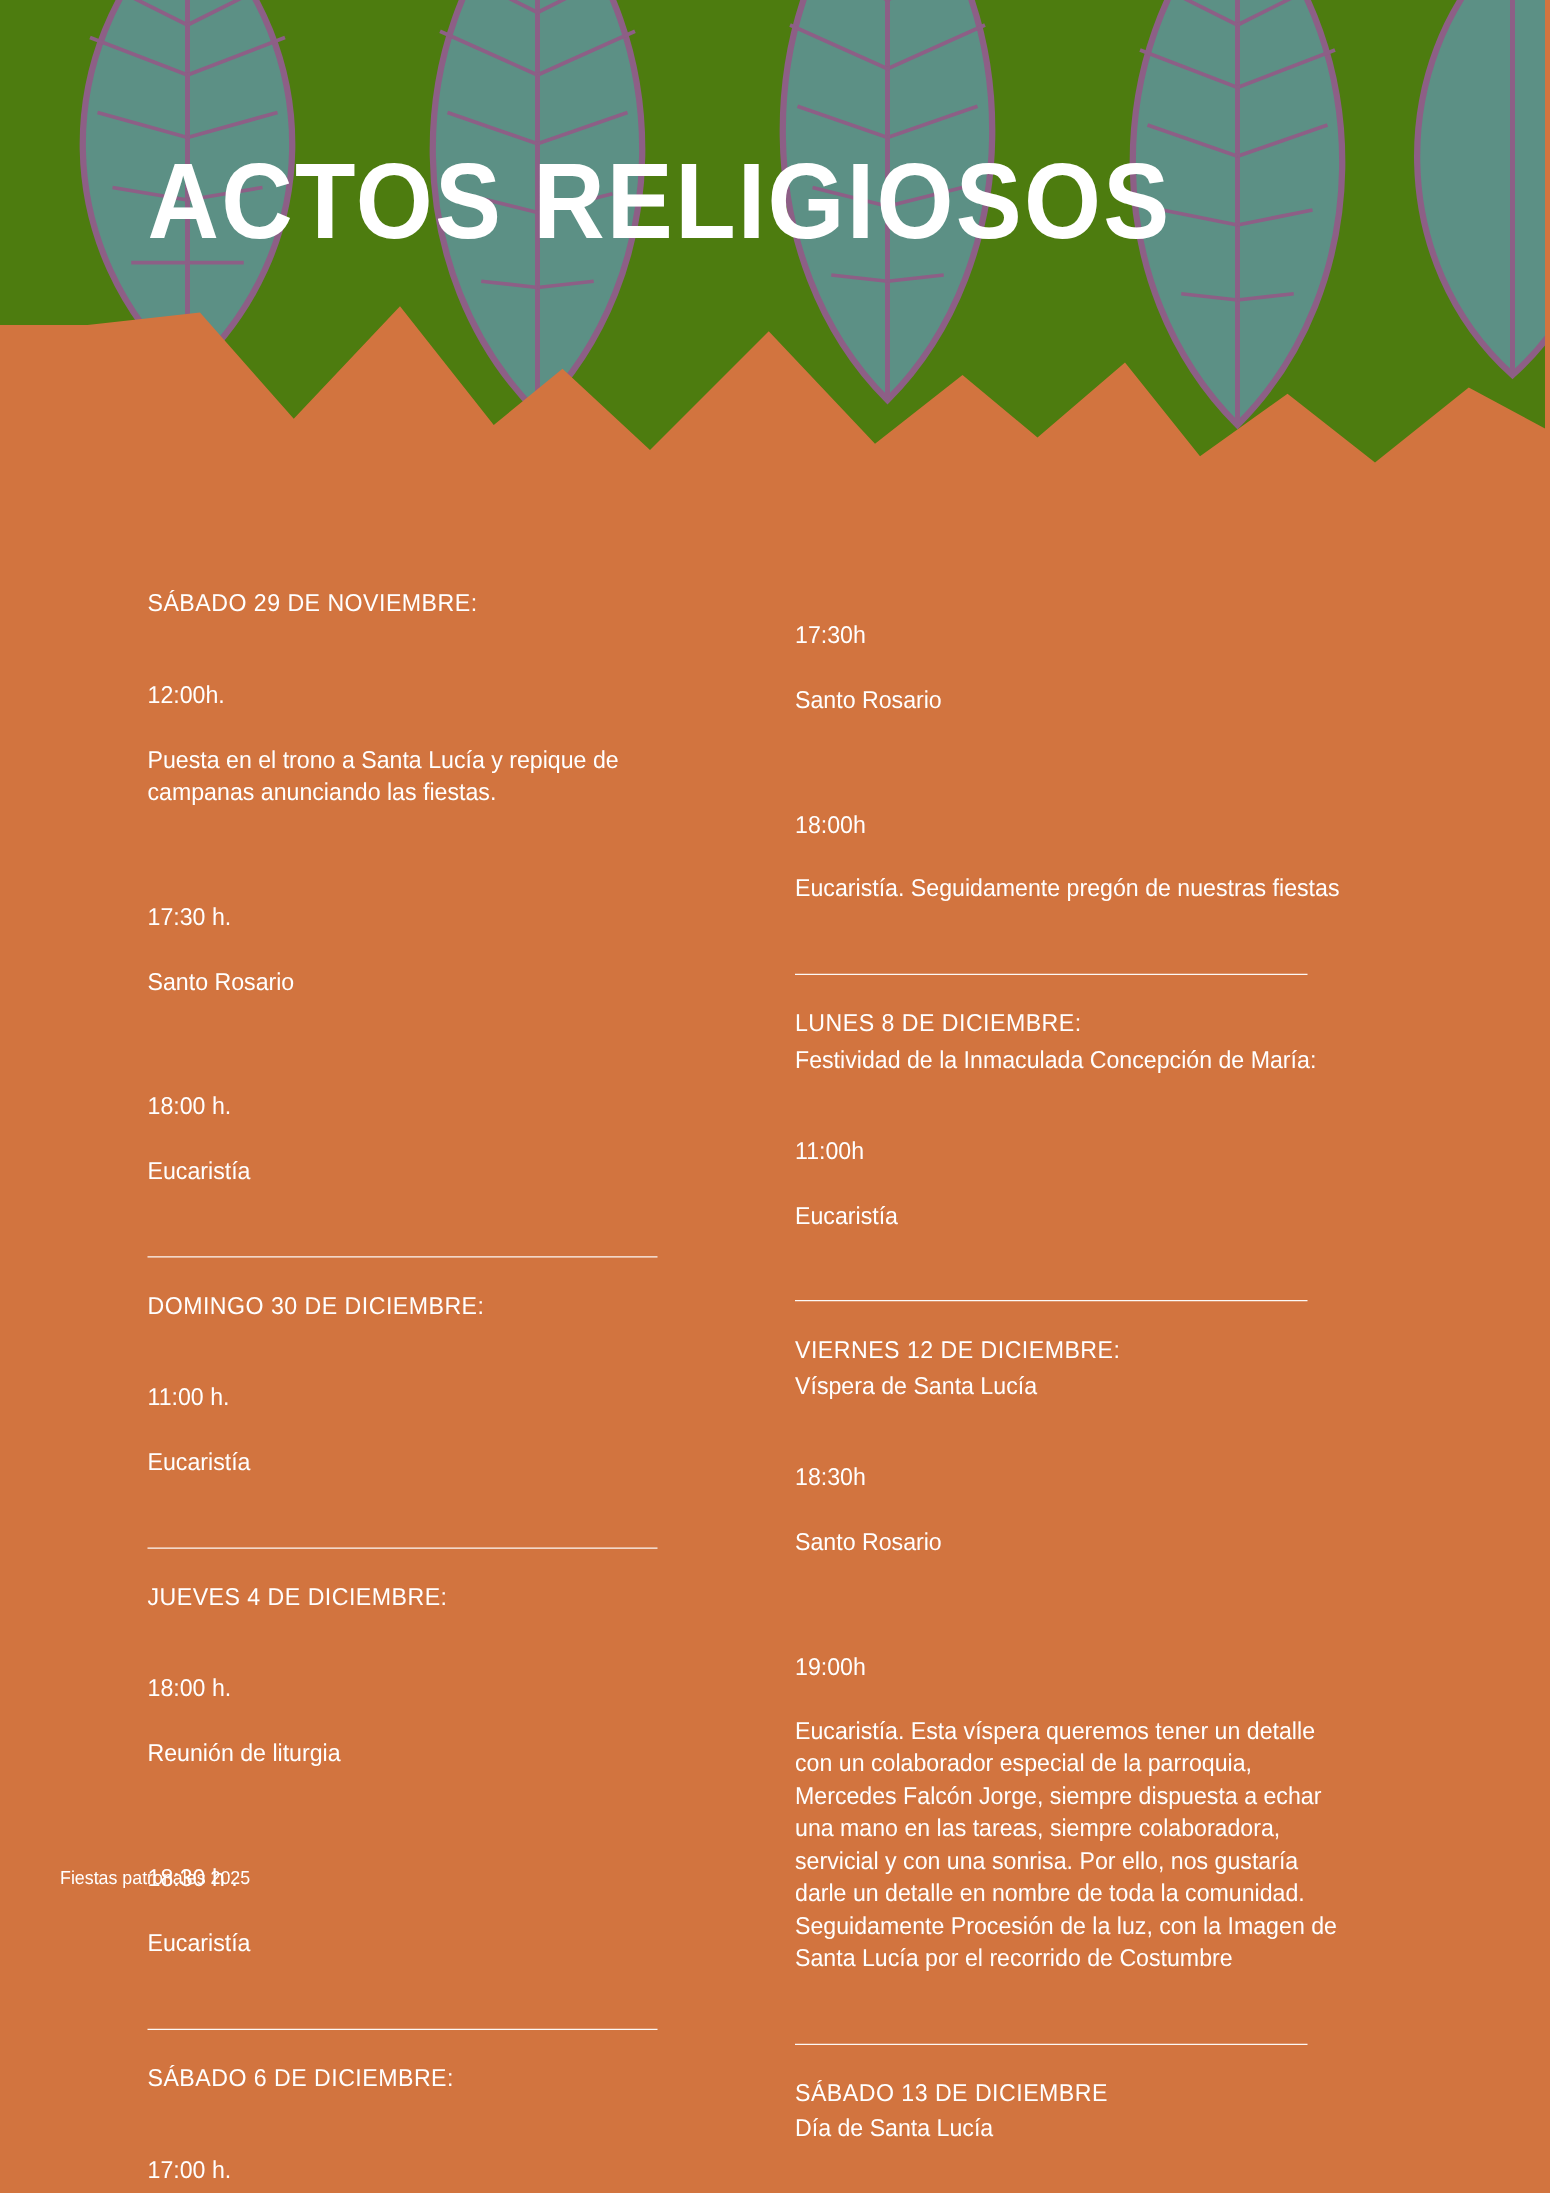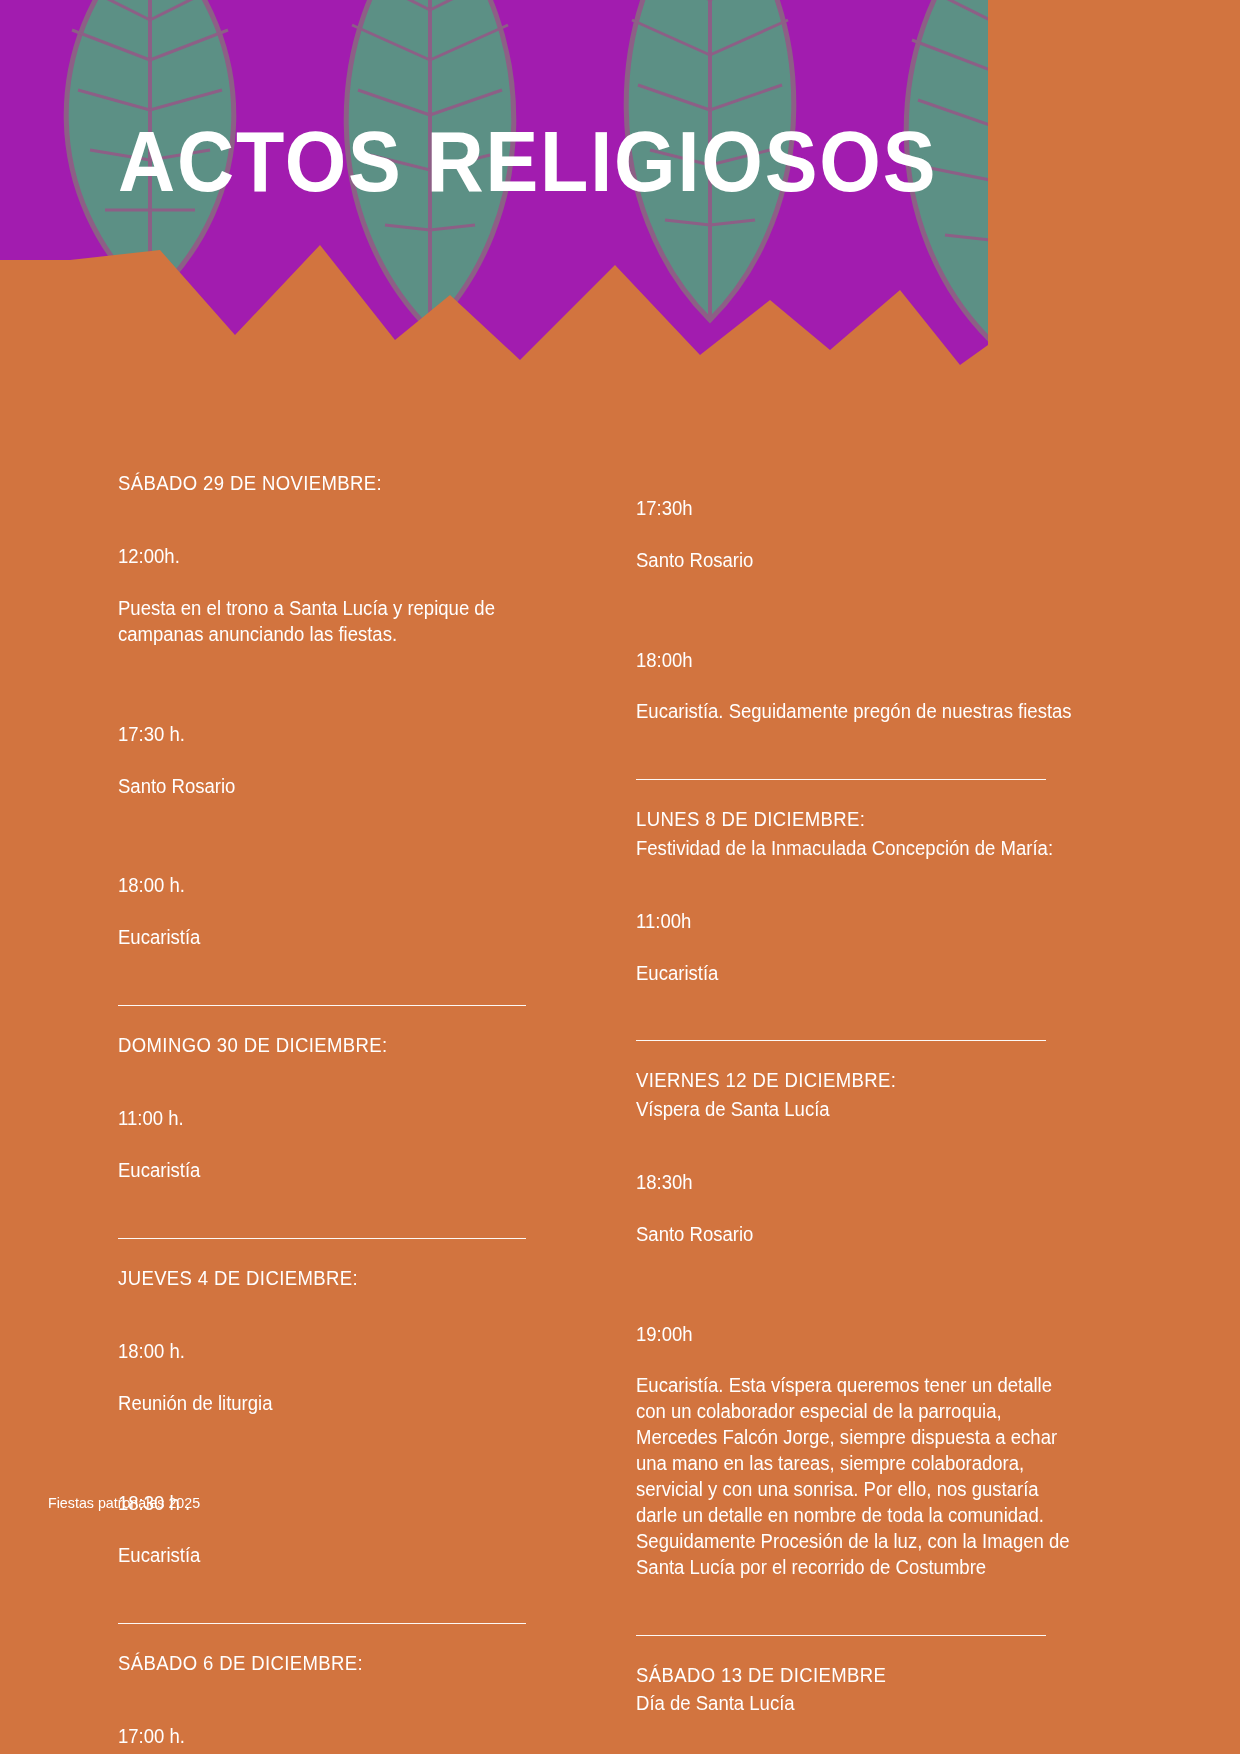--- a/index.html
+++ b/index.html
@@ -12,23 +12,23 @@
     background: #d2743f;
     font-family: "Liberation Sans", sans-serif;
     overflow: hidden;
     position: relative;
   }
 
   
   .header {
     position: absolute;
     left: 0; top: 0;
-    width: 988px;
+    width: 1236px;
     height: 420px;
-    background: #a21caf;
+    background: #4d7c0f;
     overflow: hidden;
   }
   .leaves {
     position: absolute;
     left: 0; top: 0;
     width: 1240px;
     height: 420px;
   }
   .poster-title {
     position: absolute;

